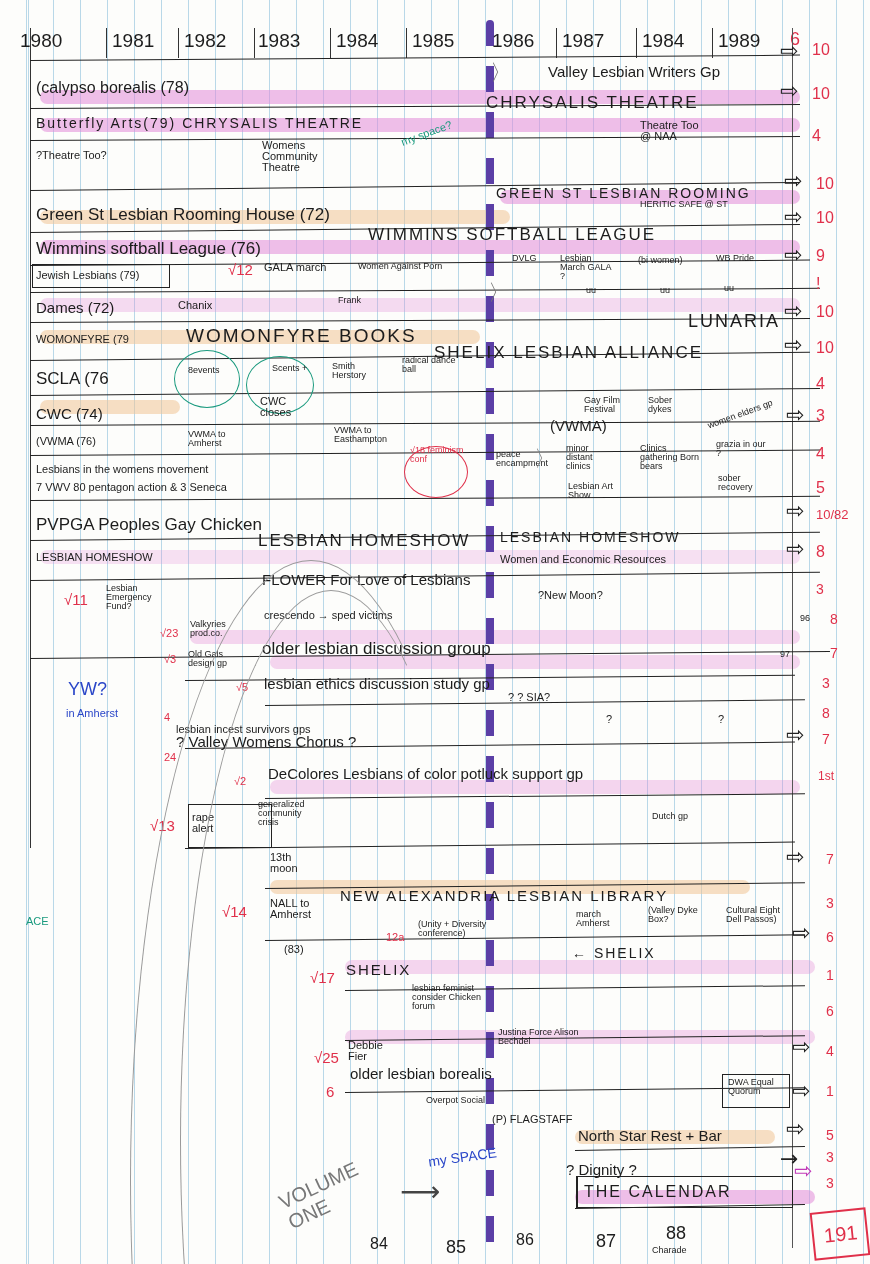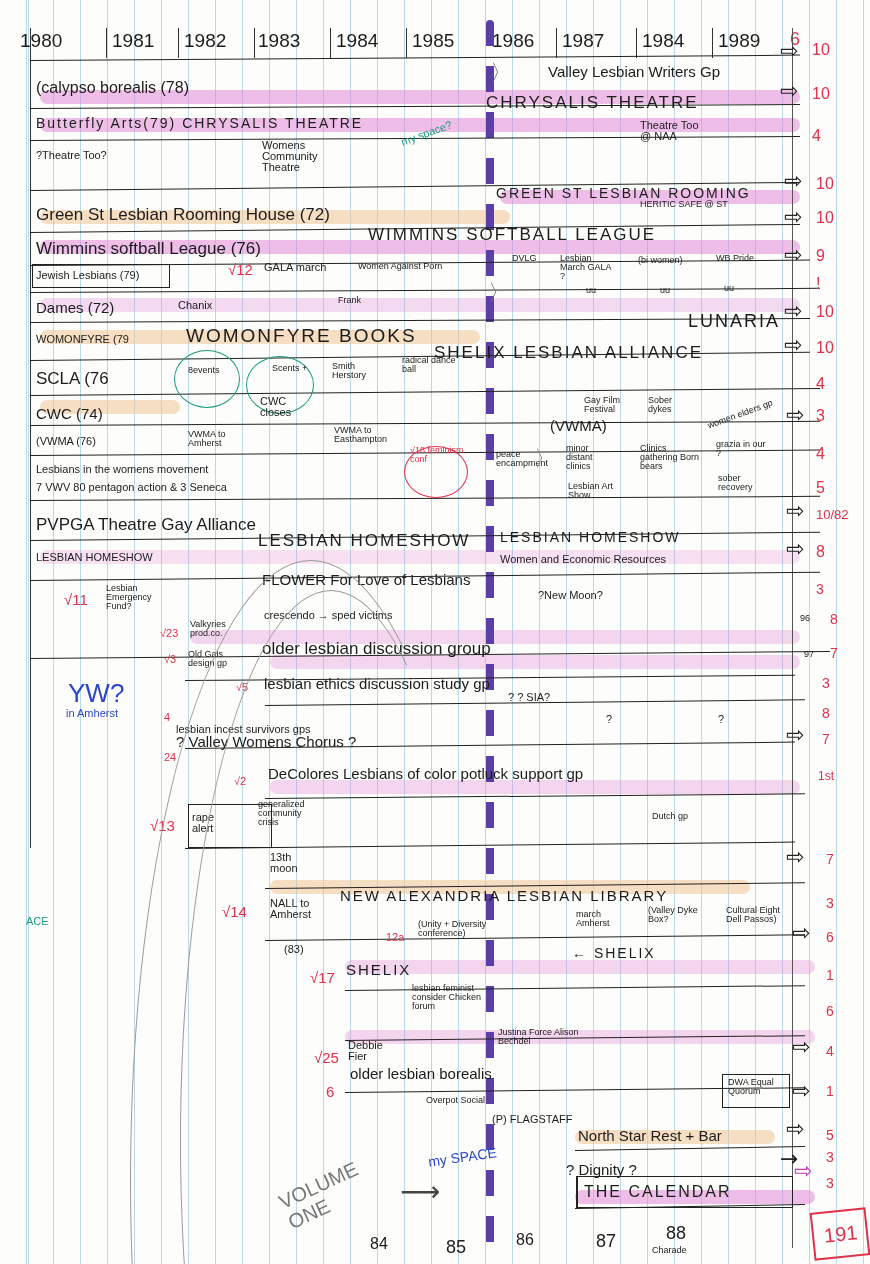--- a/index.html
+++ b/index.html
@@ -205,21 +205,21 @@
 <span class="t tiny" style="left:566px;top:444px;width:48px;white-space:normal">minor distant clinics</span>
 <span class="t tiny" style="left:640px;top:444px;width:66px;white-space:normal">Clinics gathering Born bears</span>
 <span class="t tiny" style="left:716px;top:440px;width:50px;white-space:normal">grazia in our ?</span>
 <span class="t red" style="left:816px;top:446px;font-size:16px">4</span>
 
 <span class="t small" style="left:36px;top:482px">7 VWV 80 pentagon action &amp; 3 Seneca</span>
 <span class="t tiny" style="left:568px;top:482px;width:50px;white-space:normal">Lesbian Art Show</span>
 <span class="t tiny" style="left:718px;top:474px;width:50px;white-space:normal">sober recovery</span>
 <span class="t red" style="left:816px;top:480px;font-size:16px">5</span>
 
-<span class="t" style="left:36px;top:516px;font-size:17px">PVPGA Theatre Gay Alliance</span>
+<span class="t" style="left:36px;top:516px;font-size:17px">PVPGA Peoples Gay Chicken</span>
 <span class="arrow" style="left:786px;top:500px">⇨</span>
 <span class="t red" style="left:816px;top:508px;font-size:13px">10/82</span>
 
 <span class="t small" style="left:36px;top:552px">LESBIAN HOMESHOW</span>
 <span class="t caps" style="left:258px;top:532px">LESBIAN HOMESHOW</span>
 <span class="t caps" style="left:500px;top:530px;font-size:14px">LESBIAN HOMESHOW</span>
 <span class="arrow" style="left:786px;top:538px">⇨</span>
 <span class="t red" style="left:816px;top:544px;font-size:16px">8</span>
 
 <span class="t red" style="left:64px;top:592px">√11</span>
@@ -231,21 +231,21 @@
 
 <span class="t red small" style="left:160px;top:628px">√23</span>
 <span class="t tiny" style="left:190px;top:620px;width:70px;white-space:normal">Valkyries prod.co.</span>
 <span class="t small" style="left:264px;top:610px">crescendo → sped victims</span>
 <span class="t tiny" style="left:800px;top:614px">96</span>
 <span class="t red" style="left:830px;top:612px;font-size:14px">8</span>
 
 <span class="t red small" style="left:164px;top:654px">√3</span>
 <span class="t tiny" style="left:188px;top:650px;width:52px;white-space:normal">Old Gals design gp</span>
 <span class="t" style="left:262px;top:640px;font-size:17px">older lesbian discussion group</span>
-<span class="t tiny" style="left:804px;top:650px">97</span>
+<span class="t tiny" style="left:780px;top:650px">97</span>
 <span class="t red" style="left:830px;top:646px;font-size:14px">7</span>
 
 <span class="t red small" style="left:236px;top:682px">√5</span>
 <span class="t" style="left:264px;top:676px">lesbian ethics discussion study gp</span>
 <span class="t red" style="left:822px;top:676px;font-size:14px">3</span>
 
 <span class="t red small" style="left:164px;top:712px">4</span>
 <span class="t small" style="left:176px;top:724px">lesbian incest survivors gps</span>
 <span class="t small" style="left:508px;top:692px">? ? SIA?</span>
 <span class="t small" style="left:606px;top:714px">?</span>
@@ -314,21 +314,21 @@
 
 <span class="t" style="left:566px;top:1162px">? Dignity ?</span>
 <span class="arrow" style="left:780px;top:1148px">→</span>
 <span class="t red" style="left:826px;top:1150px;font-size:14px">3</span>
 
 <div class="box" style="left:576px;top:1176px;width:214px;height:30px;border-left-width:2px"></div>
 <span class="t caps" style="left:584px;top:1184px;font-size:16px">THE CALENDAR</span>
 <span class="arrow" style="left:794px;top:1160px;color:#c03ab8">⇨</span>
 <span class="t red" style="left:826px;top:1176px;font-size:14px">3</span>
 
-<span class="t blue" style="left:68px;top:680px;font-size:26px">YW?</span>
+<span class="t blue" style="left:68px;top:680px;font-size:18px">YW?</span>
 <span class="t blue small" style="left:66px;top:708px">in Amherst</span>
 <span class="t green small" style="left:26px;top:916px">ACE</span>
 <span class="t blue" style="left:428px;top:1150px;font-size:14px;transform:rotate(-8deg)">my SPACE</span>
 <span class="t gray" style="left:280px;top:1170px;font-size:20px;width:100px;white-space:normal;transform:rotate(-25deg);line-height:1.1">VOLUME ONE</span>
 <span class="arrow" style="left:400px;top:1178px;color:#444;font-size:28px">⟶</span>
 
 <div class="curve" style="left:130px;top:560px;width:360px;height:1240px"></div>
 <div class="curve" style="left:180px;top:590px;width:300px;height:1100px"></div>
 
 <div>

